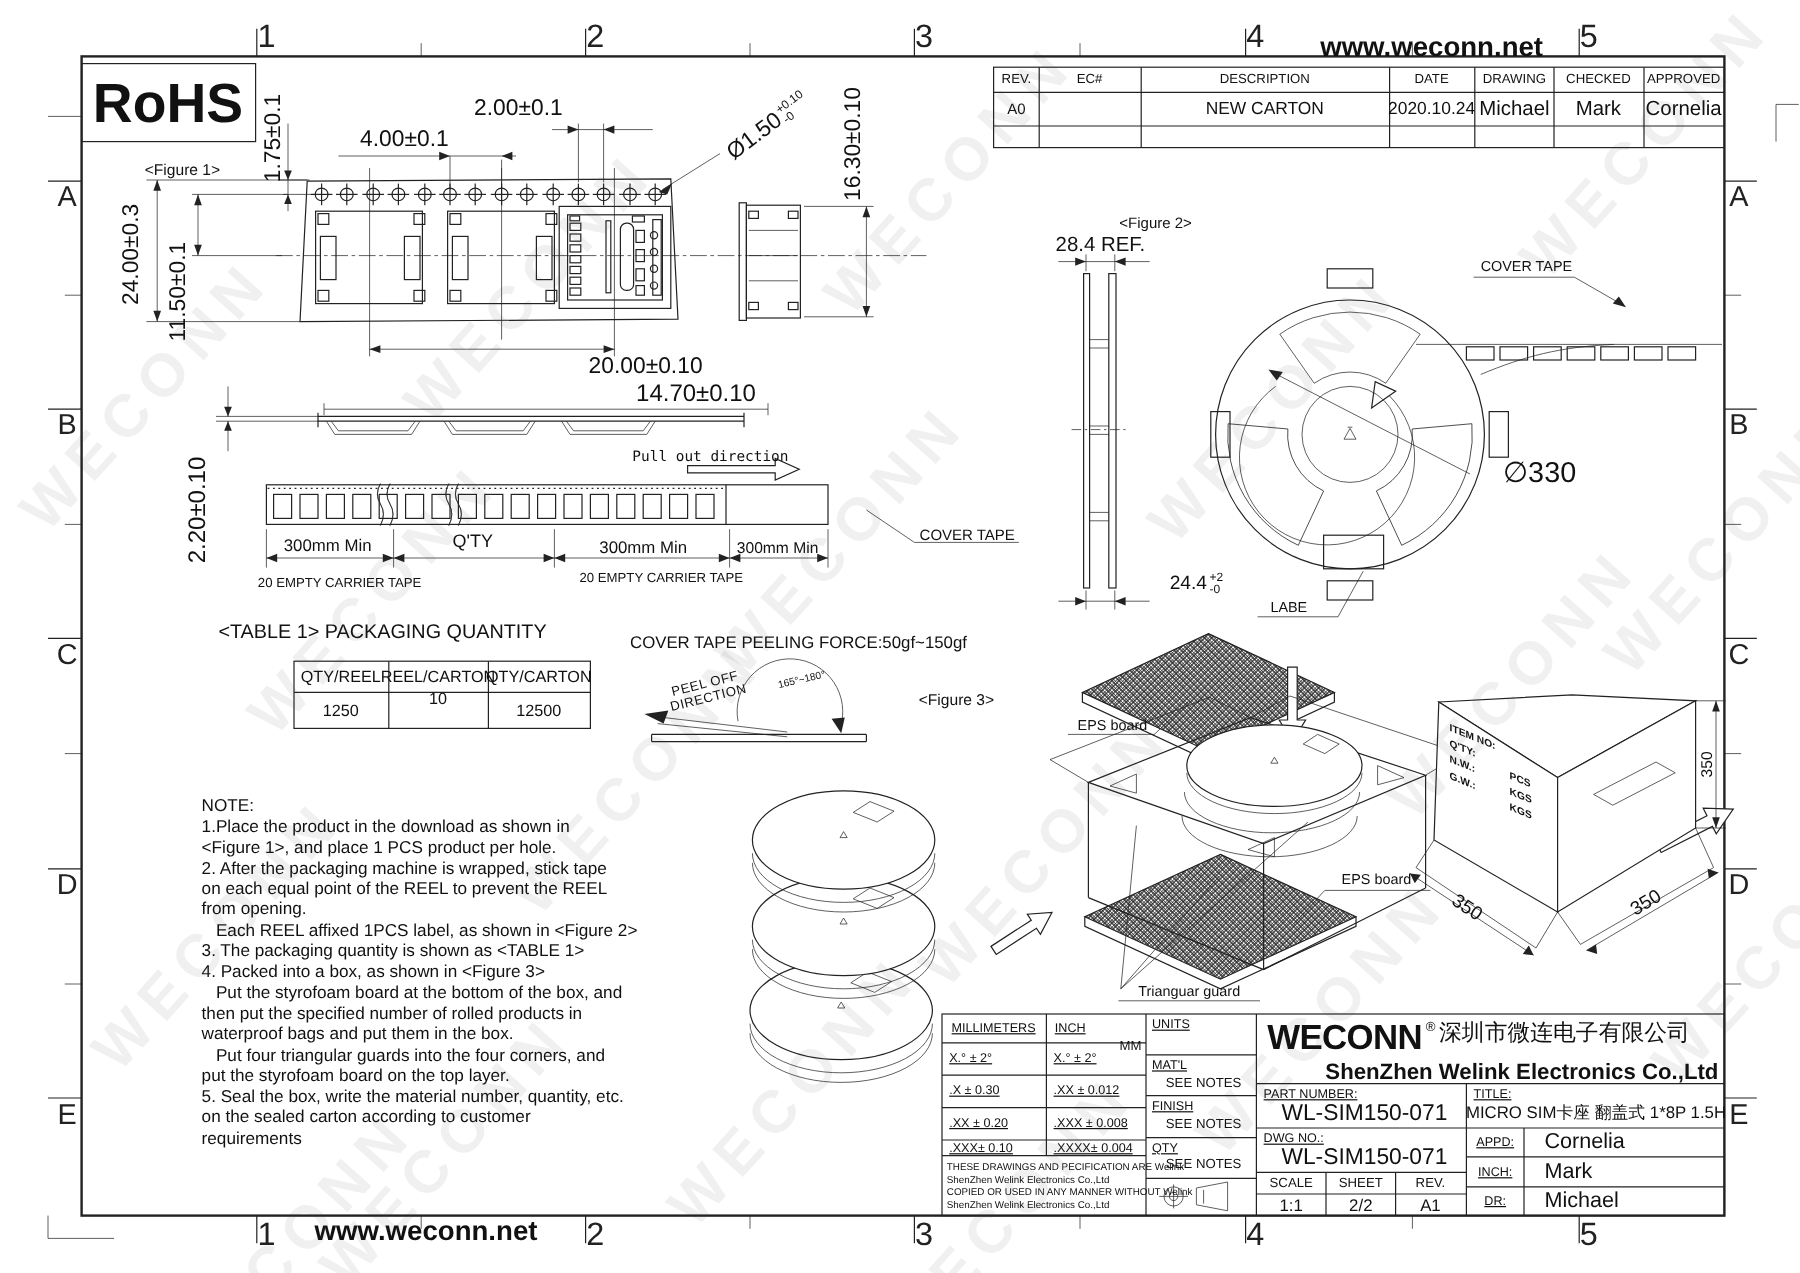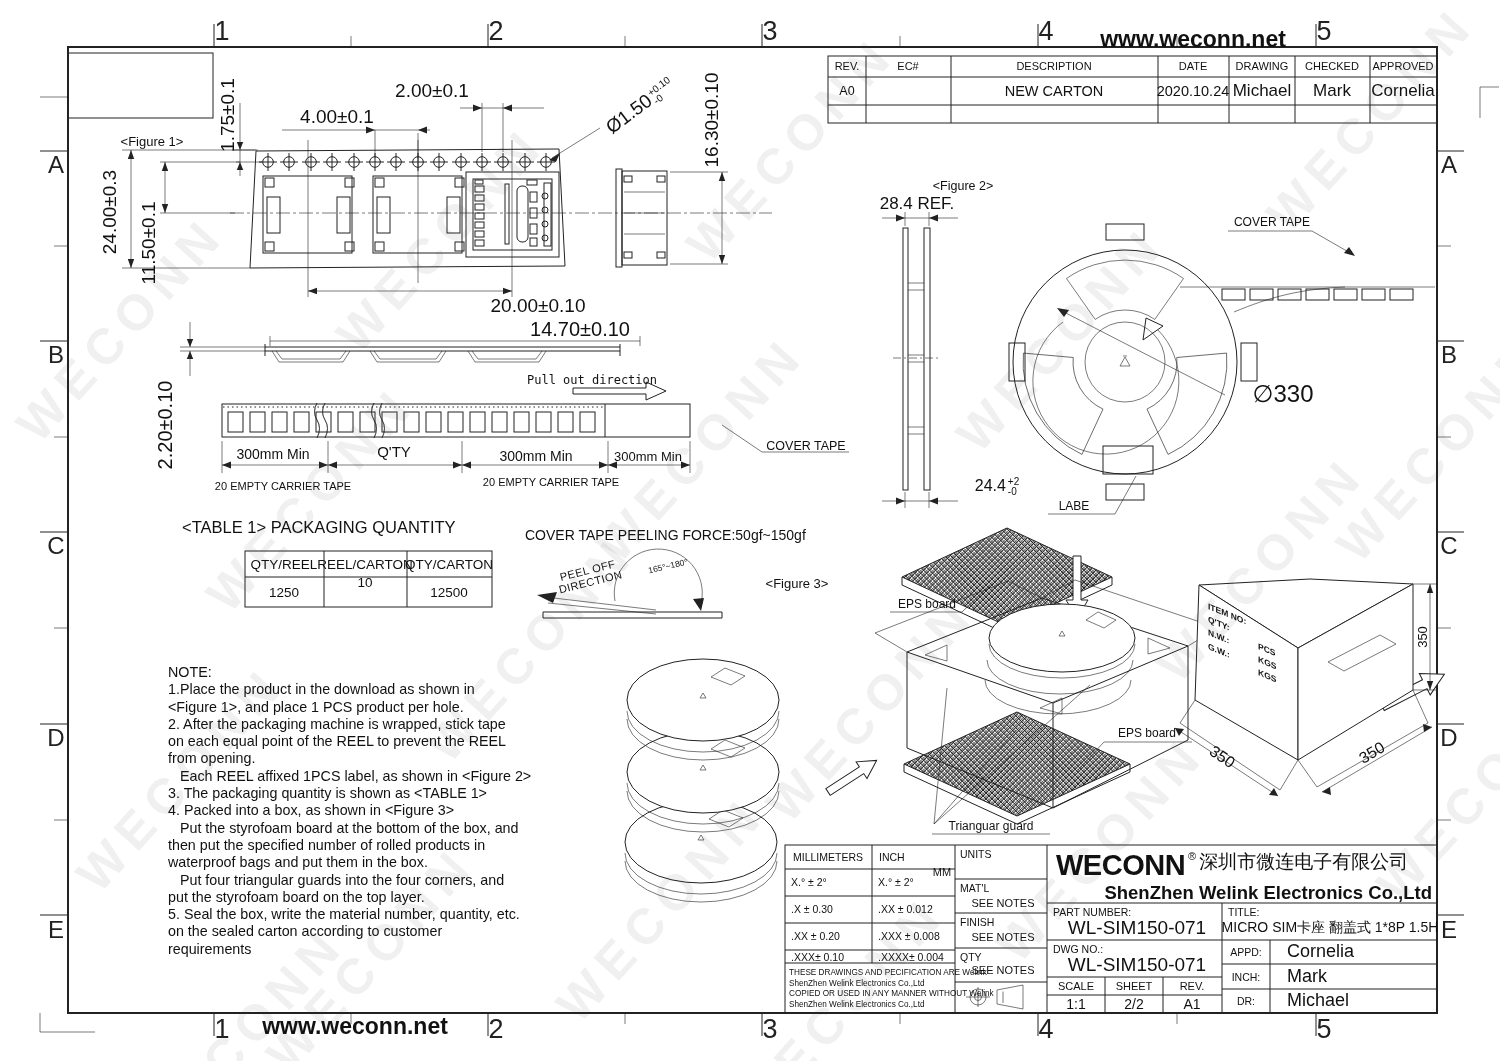--- a/index.html
+++ b/index.html
@@ -16,21 +16,21 @@
   .abs{position:absolute;z-index:2;white-space:nowrap;}
   .wm{position:absolute;z-index:3;font-weight:700;font-size:50px;letter-spacing:9px;
       color:rgba(70,70,70,.078);transform:rotate(-48deg);pointer-events:none;white-space:nowrap;}
   .ss{display:inline-flex;flex-direction:column;font-size:10px;line-height:1;vertical-align:middle;margin-left:2px;font-weight:400;}
   .dim{font-size:19px;}
   .lbl{font-size:12px;}
   .grid-num{font-size:27px;color:#222;}
   .grid-let{font-size:24px;color:#222;}
   .note-line{font-size:14.3px;line-height:1.21;white-space:pre;}
   .fine{font-size:8.2px;font-weight:400;line-height:1.3;}
-  .tb-lab{font-size:10.5px;}
+  .tb-lab{font-size:10.5px;text-decoration:underline;}
   .skewface{position:absolute;z-index:2;transform:skewY(22deg);transform-origin:0 0;
             font-size:8.5px;font-weight:700;line-height:1.55;}
 </style>
 </head>
 <body>
 
 <div id="sheet">
 
 <svg class="lw" width="1500" height="1061">
   <defs>
@@ -382,20 +382,21 @@
 <span class="ctr grid-let" style="left:56px;top:738px">D</span>
 <span class="ctr grid-let" style="left:56px;top:930px">E</span>
 <span class="ctr grid-let" style="left:1449px;top:165px">A</span>
 <span class="ctr grid-let" style="left:1449px;top:355px">B</span>
 <span class="ctr grid-let" style="left:1449px;top:546px">C</span>
 <span class="ctr grid-let" style="left:1449px;top:738px">D</span>
 <span class="ctr grid-let" style="left:1449px;top:930px">E</span>
 <span class="ctr" style="left:1193px;top:39px;font-size:23px;font-weight:700">www.weconn.net</span>
 <span class="ctr" style="left:355px;top:1026px;font-size:23px;font-weight:700">www.weconn.net</span>
 
+<span class="ctr" style="left:140px;top:86px;font-size:46px;font-weight:700">RoHS</span>
 
 <span class="ctr" style="left:847px;top:66px;font-size:11px">REV.</span>
 <span class="ctr" style="left:908px;top:66px;font-size:11px">EC#</span>
 <span class="ctr" style="left:1054px;top:66px;font-size:11px">DESCRIPTION</span>
 <span class="ctr" style="left:1193px;top:66px;font-size:11px">DATE</span>
 <span class="ctr" style="left:1262px;top:66px;font-size:11px">DRAWING</span>
 <span class="ctr" style="left:1332px;top:66px;font-size:11px">CHECKED</span>
 <span class="ctr" style="left:1403px;top:66px;font-size:11px">APPROVED</span>
 <span class="ctr" style="left:847px;top:91px;font-size:12.5px">A0</span>
 <span class="ctr" style="left:1054px;top:91px;font-size:14.5px">NEW CARTON</span>

